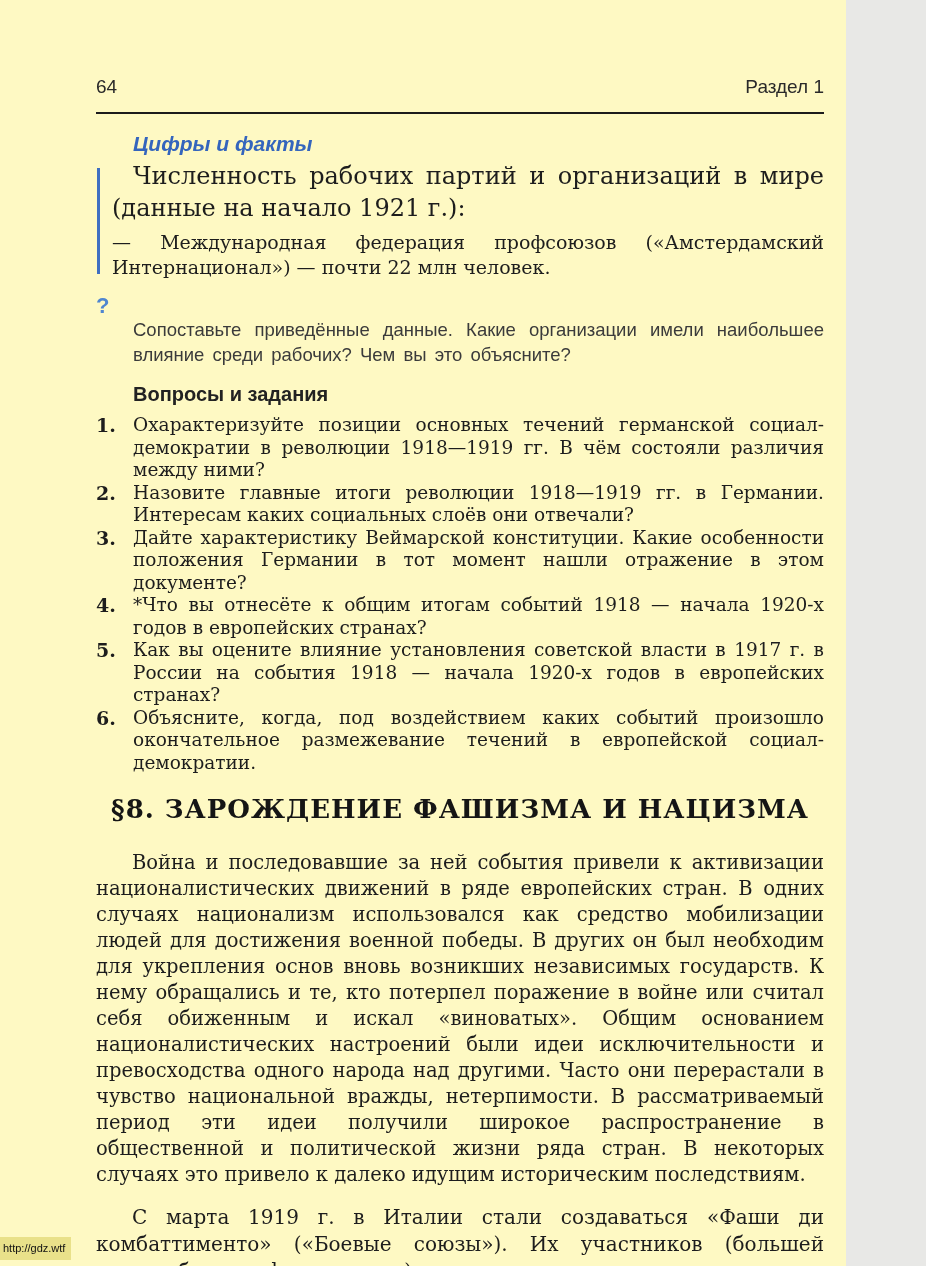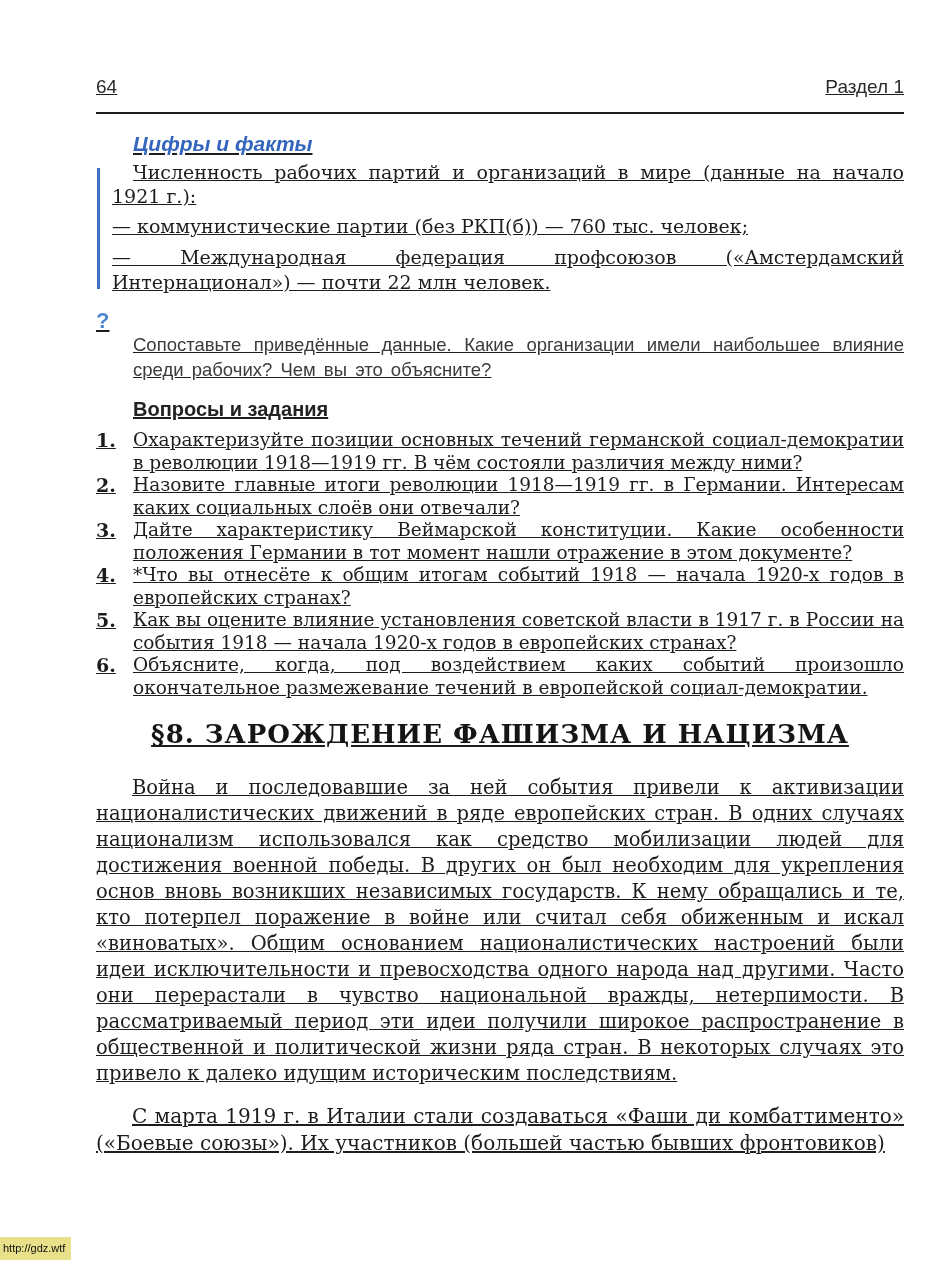--- a/index.html
+++ b/index.html
@@ -1,24 +1,23 @@
 <!DOCTYPE html>
 <html><head>
 <meta charset="utf-8">
 <style>
   * { margin:0; padding:0; box-sizing:border-box; }
   html,body { background:#e8e8e6; }
   .page {
     position:relative;
-    width:926px; height:1266px;
-    background:#ffffff;
+    width:846px; height:1266px;
+    background:#fef9c3;
     font-family:"DejaVu Serif", serif;
     color:#1d1d1d;
     overflow:hidden;
-    text-decoration:underline;
   }
   .content { padding:76px 22px 0 96px; }
 
   
   .pg-header {
     display:flex; justify-content:space-between; align-items:baseline;
     font-family:"Liberation Sans", sans-serif;
     font-size:19px; color:#2a2a2a;
   }
   .rule { margin-top:14px; height:2px; background:#1c1c1c; }
@@ -29,21 +28,21 @@
     font-family:"Liberation Sans", sans-serif;
     font-weight:bold; font-style:italic;
     font-size:21px; color:#3465bd;
   }
   .facts-block { position:relative; margin-top:4px; padding-left:16px; }
   .facts-bar {
     position:absolute; left:1px; top:8px; bottom:6px; width:3px;
     background:#3f6fc1;
   }
   .facts-intro {
-    text-indent:21px; font-size:19px; line-height:24px;
+    text-indent:21px; font-size:24px; line-height:32px;
     text-align:justify;
   }
   .facts-item { margin-top:6px; font-size:19px; line-height:25px; text-align:justify; }
 
   
   .question { display:flex; margin-top:14px; }
   .q-icon {
     width:37px; flex:0 0 37px;
     font-family:"Liberation Sans", sans-serif;
     font-weight:bold; font-size:22px; color:#4f86d0;
@@ -115,21 +114,20 @@
       <span>64</span>
       <span>Раздел 1</span>
     </div>
     <div class="rule"></div>
 
     <div class="facts-title">Цифры и факты</div>
 
     <div class="facts-block">
       <div class="facts-bar"></div>
       <div class="facts-intro">Численность рабочих партий и организаций в мире (данные на начало 1921 г.):</div>
-      <div class="facts-item">— коммунистические партии (без РКП(б)) — 760 тыс. человек;</div>
       <div class="facts-item">— Международная федерация профсоюзов («Амстердамский Интернационал») — почти 22 млн человек.</div>
     </div>
 
     <div class="question">
       <div class="q-icon">?</div>
       <div class="q-text">Сопоставьте приведённые данные. Какие организации имели наибольшее влияние среди рабочих? Чем вы это объясните?</div>
     </div>
 
     <div class="tasks-title">Вопросы и задания</div>
 

